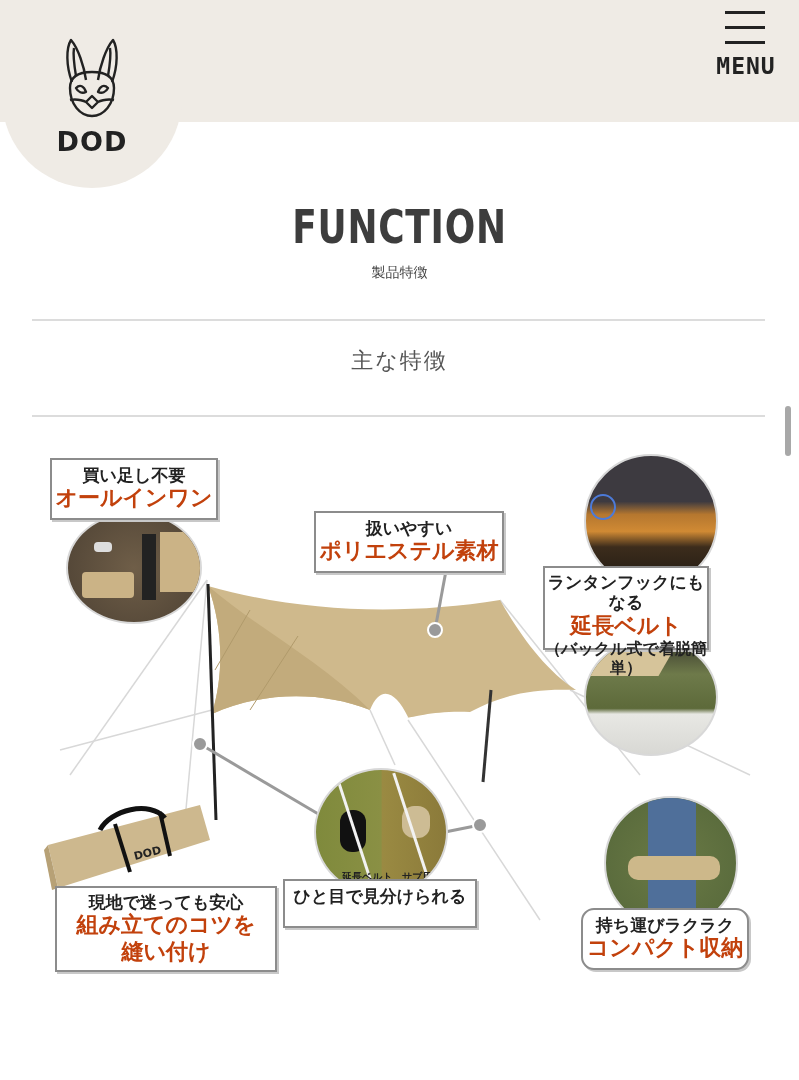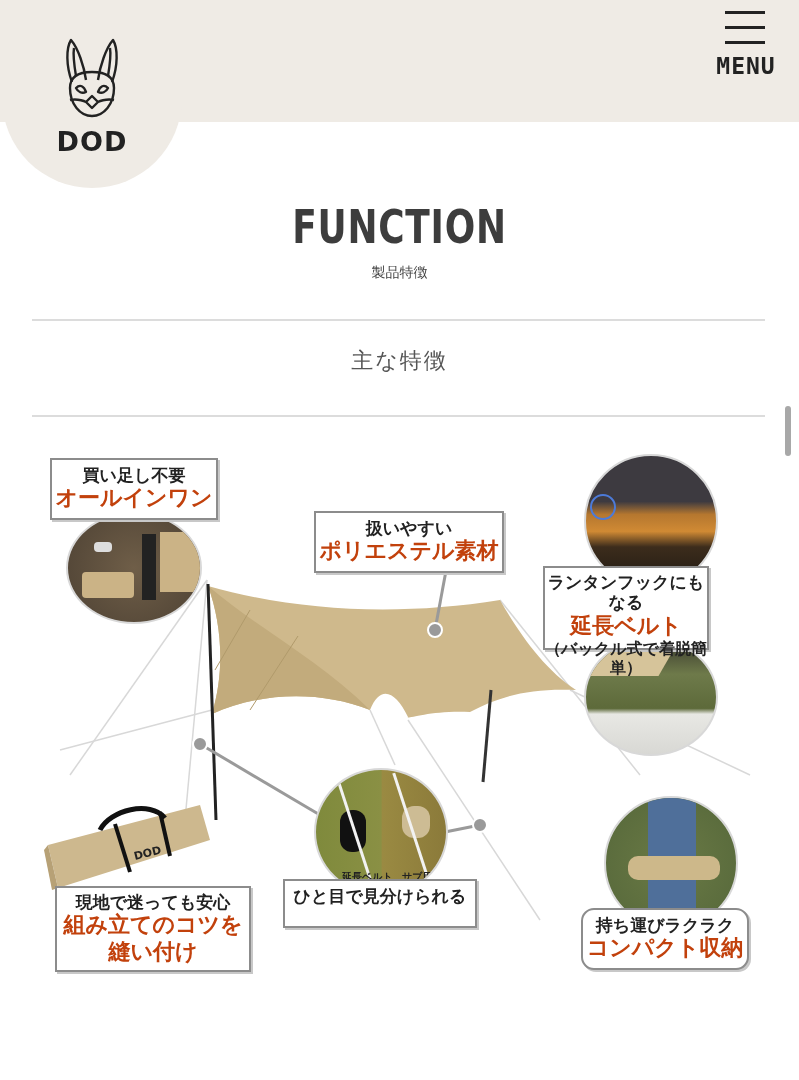--- a/index.html
+++ b/index.html
@@ -158,21 +158,21 @@
     <div class="l1">扱いやすい</div>
     <div class="l2">ポリエステル素材</div>
   </div>
 
   <div class="callout" style="left:543px; top:146px; width:166px; height:84px; padding-top:4px;">
     <div class="l1">ランタンフックにもなる</div>
     <div class="l2">延長ベルト</div>
     <div class="l3">（バックル式で着脱簡単）</div>
   </div>
 
-  <div class="callout" style="left:55px; top:466px; width:196px; height:86px; padding-top:4px;">
+  <div class="callout" style="left:55px; top:466px; width:222px; height:86px; padding-top:4px;">
     <div class="l1">現地で迷っても安心</div>
     <div class="l2">組み立てのコツを</div>
     <div class="l2">縫い付け</div>
   </div>
 
   <div class="callout" style="left:283px; top:459px; width:194px; height:49px; padding-top:5px;">
     <div class="l1">ひと目で見分けられる</div>
   </div>
 
   <div class="callout" style="left:581px; top:488px; width:168px; height:62px; padding-top:5px;border-radius:13px;">

